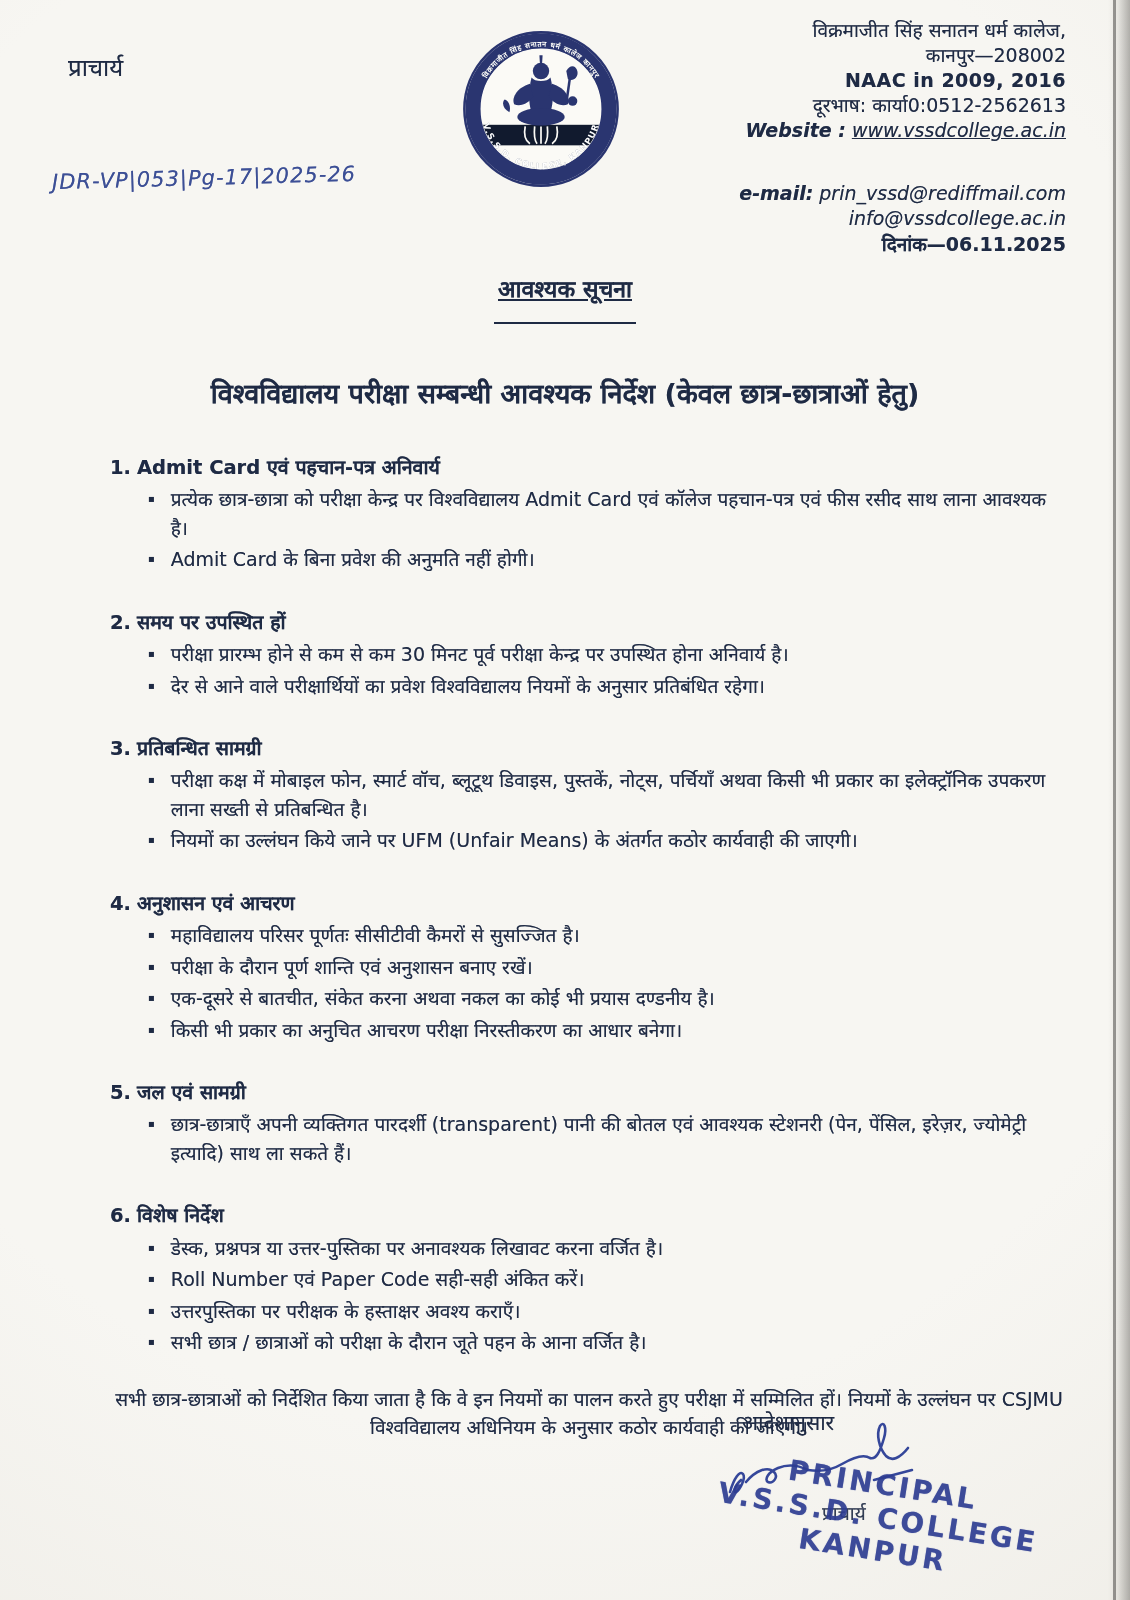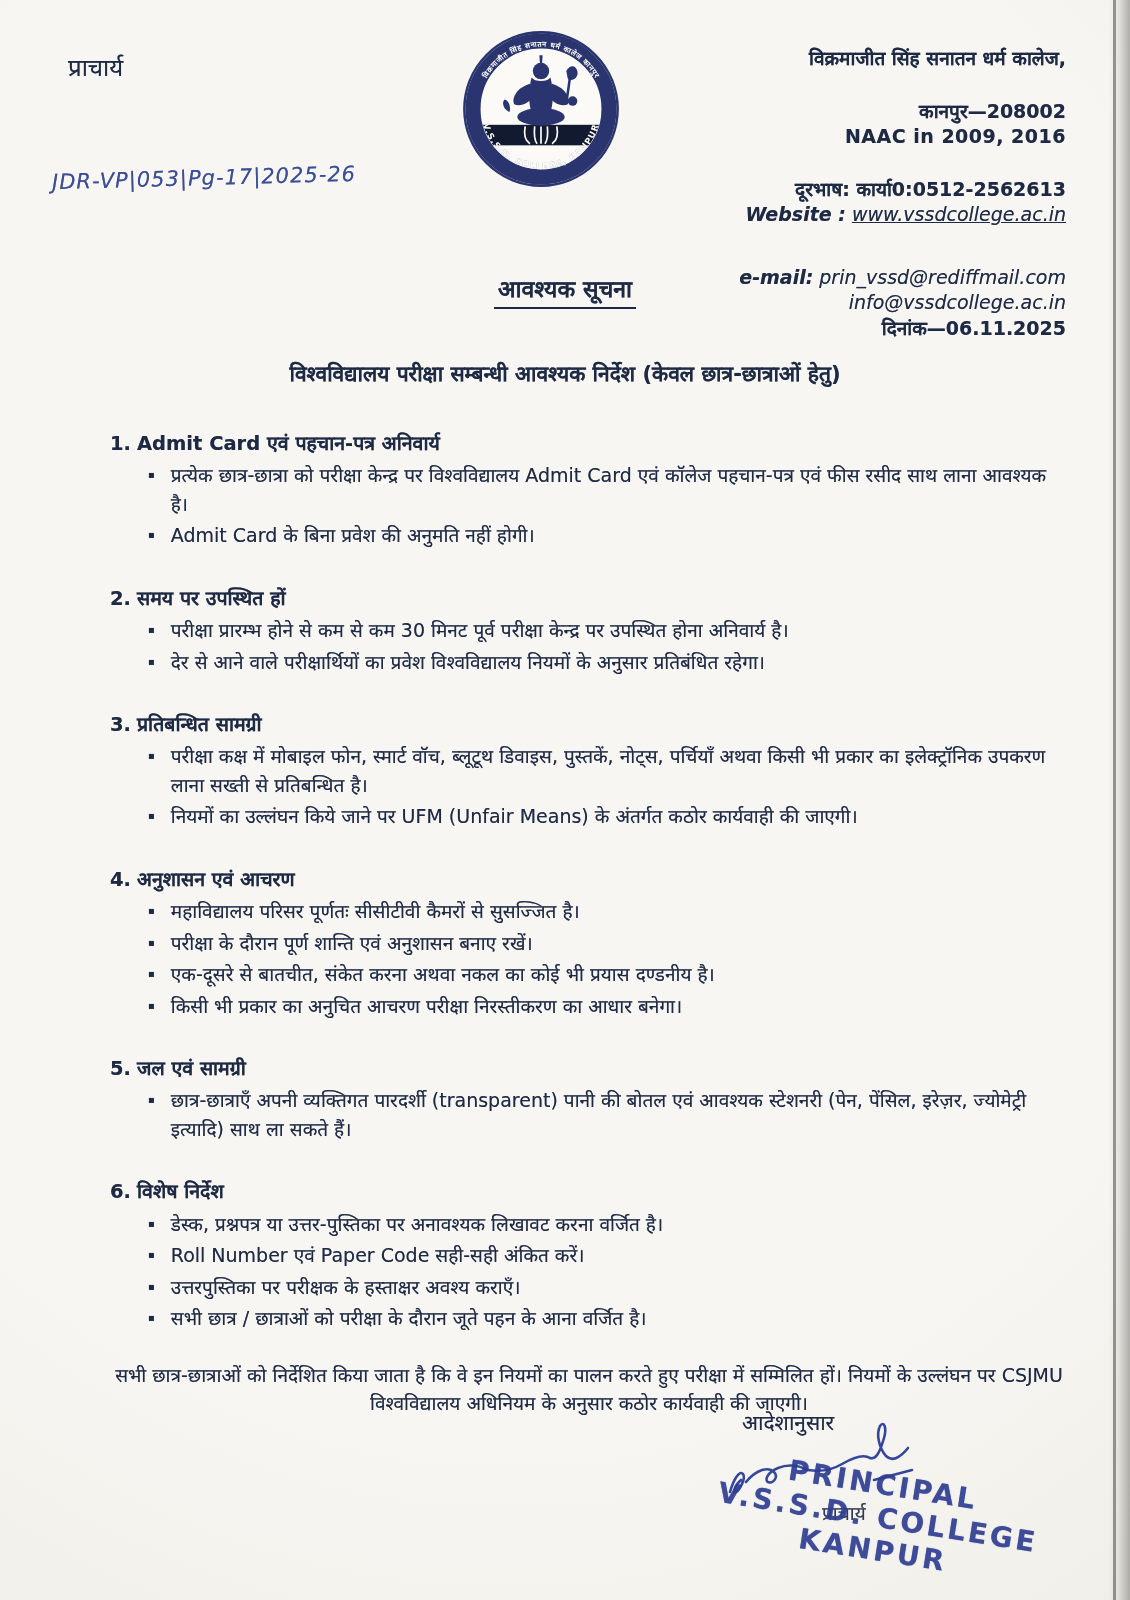--- a/index.html
+++ b/index.html
@@ -39,42 +39,42 @@
     text-shadow: 0 0 0.5px rgba(60,79,150,0.7);
   }
   .logo-wrap {
     position: absolute; left: 462px; top: 30px; width: 158px; height: 158px;
   }
   .header-right {
     position: absolute; right: 64px; top: 18px; width: 470px;
     text-align: right; line-height: 1.32;
   }
   .hdr-line { font-size: 19px; }
-  .hi-bold { font-weight: bold; margin-top: 28px; }
+  .hi-bold { font-weight: normal; }
   .en-bold { font-weight: bold; letter-spacing: 0.5px; }
   .website-line { font-style: italic; font-size: 19px; }
   .website-line .lbl { font-weight: bold; }
   .website-line .url { text-decoration: underline; }
   .email-line { font-style: italic; font-size: 19px; margin-top: 38px; }
   .email-line .lbl { font-weight: bold; }
   .email2 { font-style: italic; font-size: 19px; text-align: right; }
   .date-line { font-weight: bold; font-size: 19px; }
 
   
   .notice {
     position: absolute; left: 0; top: 272px; width: 100%;
   }
   .notice-title {
     text-align: center; font-size: 23px; font-weight: bold;
   }
   .notice-title span {
-    display: inline-block; border-bottom: 2.5px solid #1e2a44; padding: 0 4px 3px;
+    display: inline-block; border-bottom: 2.5px solid #1e2a44; padding: 0 4px 18px; text-decoration: underline;
   }
   .notice-subtitle {
-    text-align: center; font-size: 21px; font-weight: bold;
+    text-align: center; font-size: 27px; font-weight: bold;
     margin-top: 50px;
   }
   .content {
     margin: 42px 62px 0 110px;
     font-size: 19px; line-height: 1.5;
   }
   .intro, .closing { margin-bottom: 10px; }
   .closing { margin-top: 28px; text-align: center; }
   .section { margin-top: 34px; }
   .section-heading { font-weight: bold; font-size: 19.5px; }

